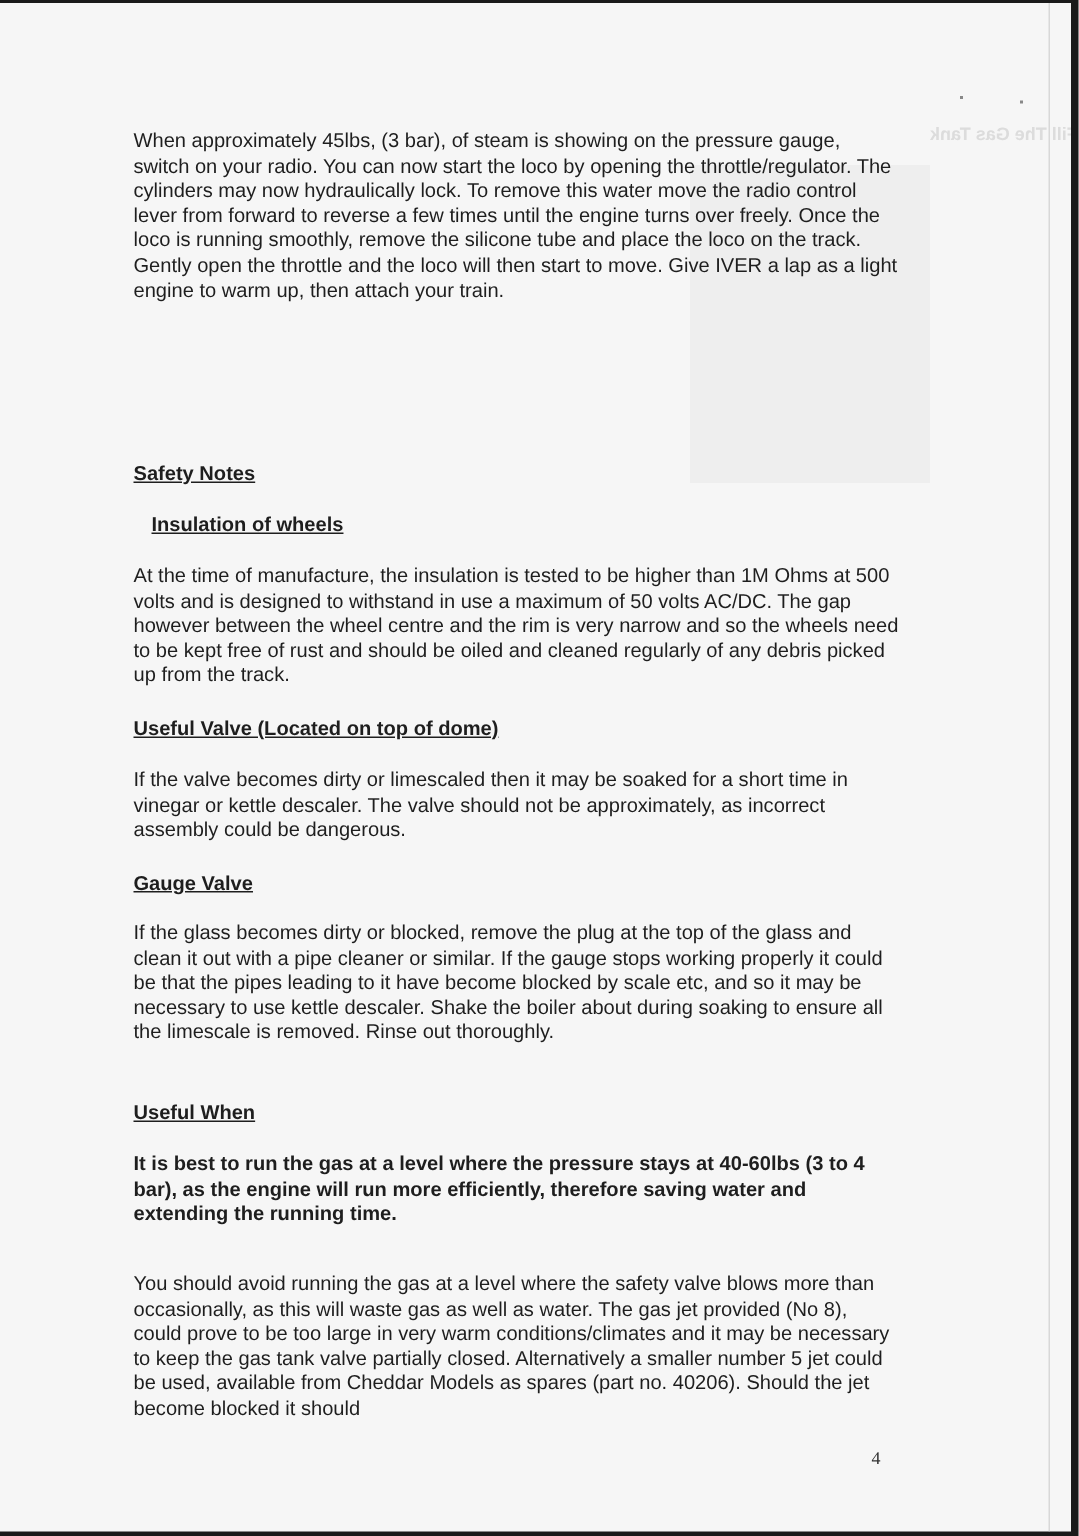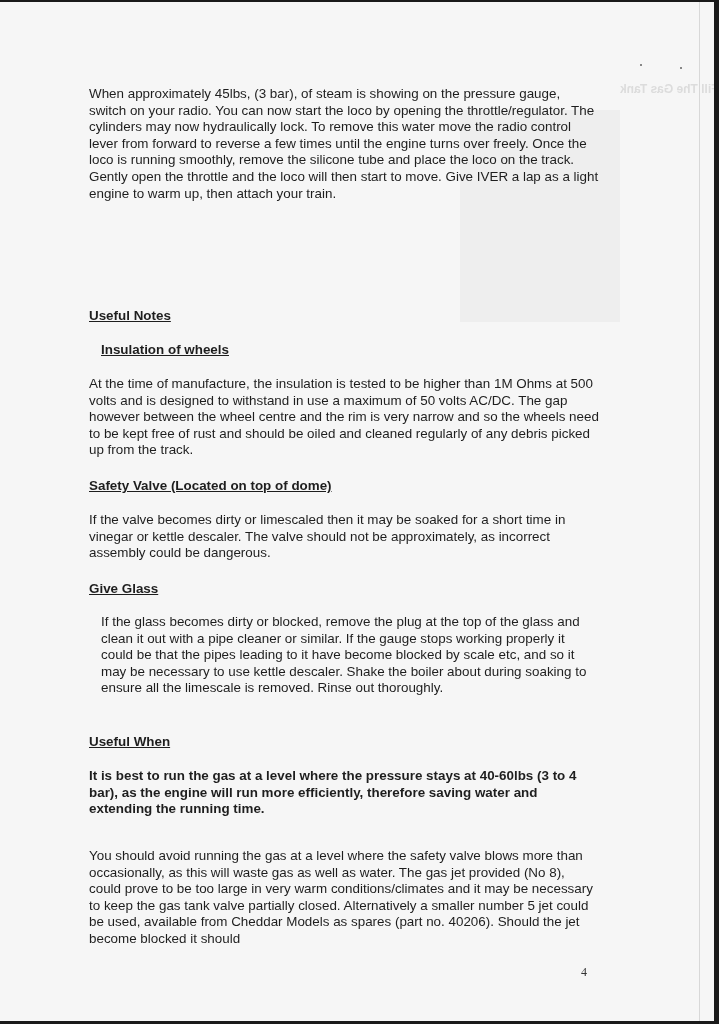--- a/index.html
+++ b/index.html
@@ -37,21 +37,21 @@
       margin: 0; font-size: 13.4px; font-weight: bold;
       text-decoration: underline; line-height: 16.6px;
     }
     .p1 { position: absolute; left: 0; top: 0; }
     .h-general { position: absolute; left: 0; top: 222px; }
     .h-insulation { position: absolute; left: 12px; top: 256px; }
     .p-insulation { position: absolute; left: 0; top: 290px; }
     .h-safety { position: absolute; left: 0; top: 392px; }
     .p-safety { position: absolute; left: 0; top: 426px; }
     .h-gauge { position: absolute; left: 0; top: 495px; }
-    .p-gauge { position: absolute; left: 0; top: 528px; margin-left: 12px; }
+    .p-gauge { position: absolute; left: 0; top: 528px; }
     .h-tips { position: absolute; left: 0; top: 648px; }
     .p-tips1 { position: absolute; left: 0; top: 682px; font-weight: bold; }
     .p-tips2 { position: absolute; left: 0; top: 762px; }
     .page-number {
       position: absolute; left: 581px; top: 963px;
       font-family: "Liberation Serif", serif; font-size: 12px; color: #333;
     }
     .speck { position: absolute; width: 2px; height: 2px; background: #888; }
   </style>
 </head>
@@ -60,29 +60,29 @@
 <div class="page">
   <div class="right-edge"></div>
   <div class="showthrough"></div>
   <div class="ghost-title">To Fill The Gas Tank</div>
   <div class="speck" style="left:640px;top:62px;"></div>
   <div class="speck" style="left:680px;top:65px;"></div>
 
   <div class="content">
     <p class="p1">When approximately 45lbs, (3 bar), of steam is showing on the pressure gauge, switch on your radio. You can now start the loco by opening the throttle/regulator. The cylinders may now hydraulically lock. To remove this water move the radio control lever from forward to reverse a few times until the engine turns over freely. Once the loco is running smoothly, remove the silicone tube and place the loco on the track. Gently open the throttle and the loco will then start to move. Give IVER a lap as a light engine to warm up, then attach your train.</p>
 
-    <h3 class="h-general">Useful Notes</h3>
+    <h3 class="h-general">Safety Notes</h3>
 
     <h3 class="h-insulation">Insulation of wheels</h3>
     <p class="p-insulation">At the time of manufacture, the insulation is tested to be higher than 1M Ohms at 500 volts and is designed to withstand in use a maximum of 50 volts AC/DC.  The gap however between the wheel centre and the rim is very narrow and so the wheels need to be kept free of rust and should be oiled and cleaned regularly of any debris picked up from the track.</p>
 
-    <h3 class="h-safety">Safety Valve (Located on top of dome)</h3>
+    <h3 class="h-safety">Useful Valve (Located on top of dome)</h3>
     <p class="p-safety">If the valve becomes dirty or limescaled then it may be soaked for a short time in vinegar or kettle descaler.  The valve should not be approximately, as incorrect assembly could be dangerous.</p>
 
-    <h3 class="h-gauge">Give Glass</h3>
+    <h3 class="h-gauge">Gauge Valve</h3>
     <p class="p-gauge">If the glass becomes dirty or blocked, remove the plug at the top of the glass and clean it out with a pipe cleaner or similar.  If the gauge stops working properly it could be that the pipes leading to it have become blocked by scale etc, and so it may be necessary to use kettle descaler.  Shake the boiler about during soaking to ensure all the limescale is removed.  Rinse out thoroughly.</p>
 
     <h3 class="h-tips">Useful When</h3>
     <p class="p-tips1">It is best to run the gas at a level where the pressure stays at 40-60lbs (3 to 4 bar), as the engine will run more efficiently, therefore saving water and extending the running time.</p>
     <p class="p-tips2">You should avoid running the gas at a level where the safety valve blows more than occasionally, as this will waste gas as well as water. The gas jet provided (No 8), could prove to be too large in very warm conditions/climates and it may be necessary to keep the gas tank valve partially closed. Alternatively a smaller number 5 jet could be used, available from Cheddar Models as spares (part no. 40206).   Should the jet become blocked it should</p>
   </div>
 
   <div class="page-number">4</div>
 </div>
 

